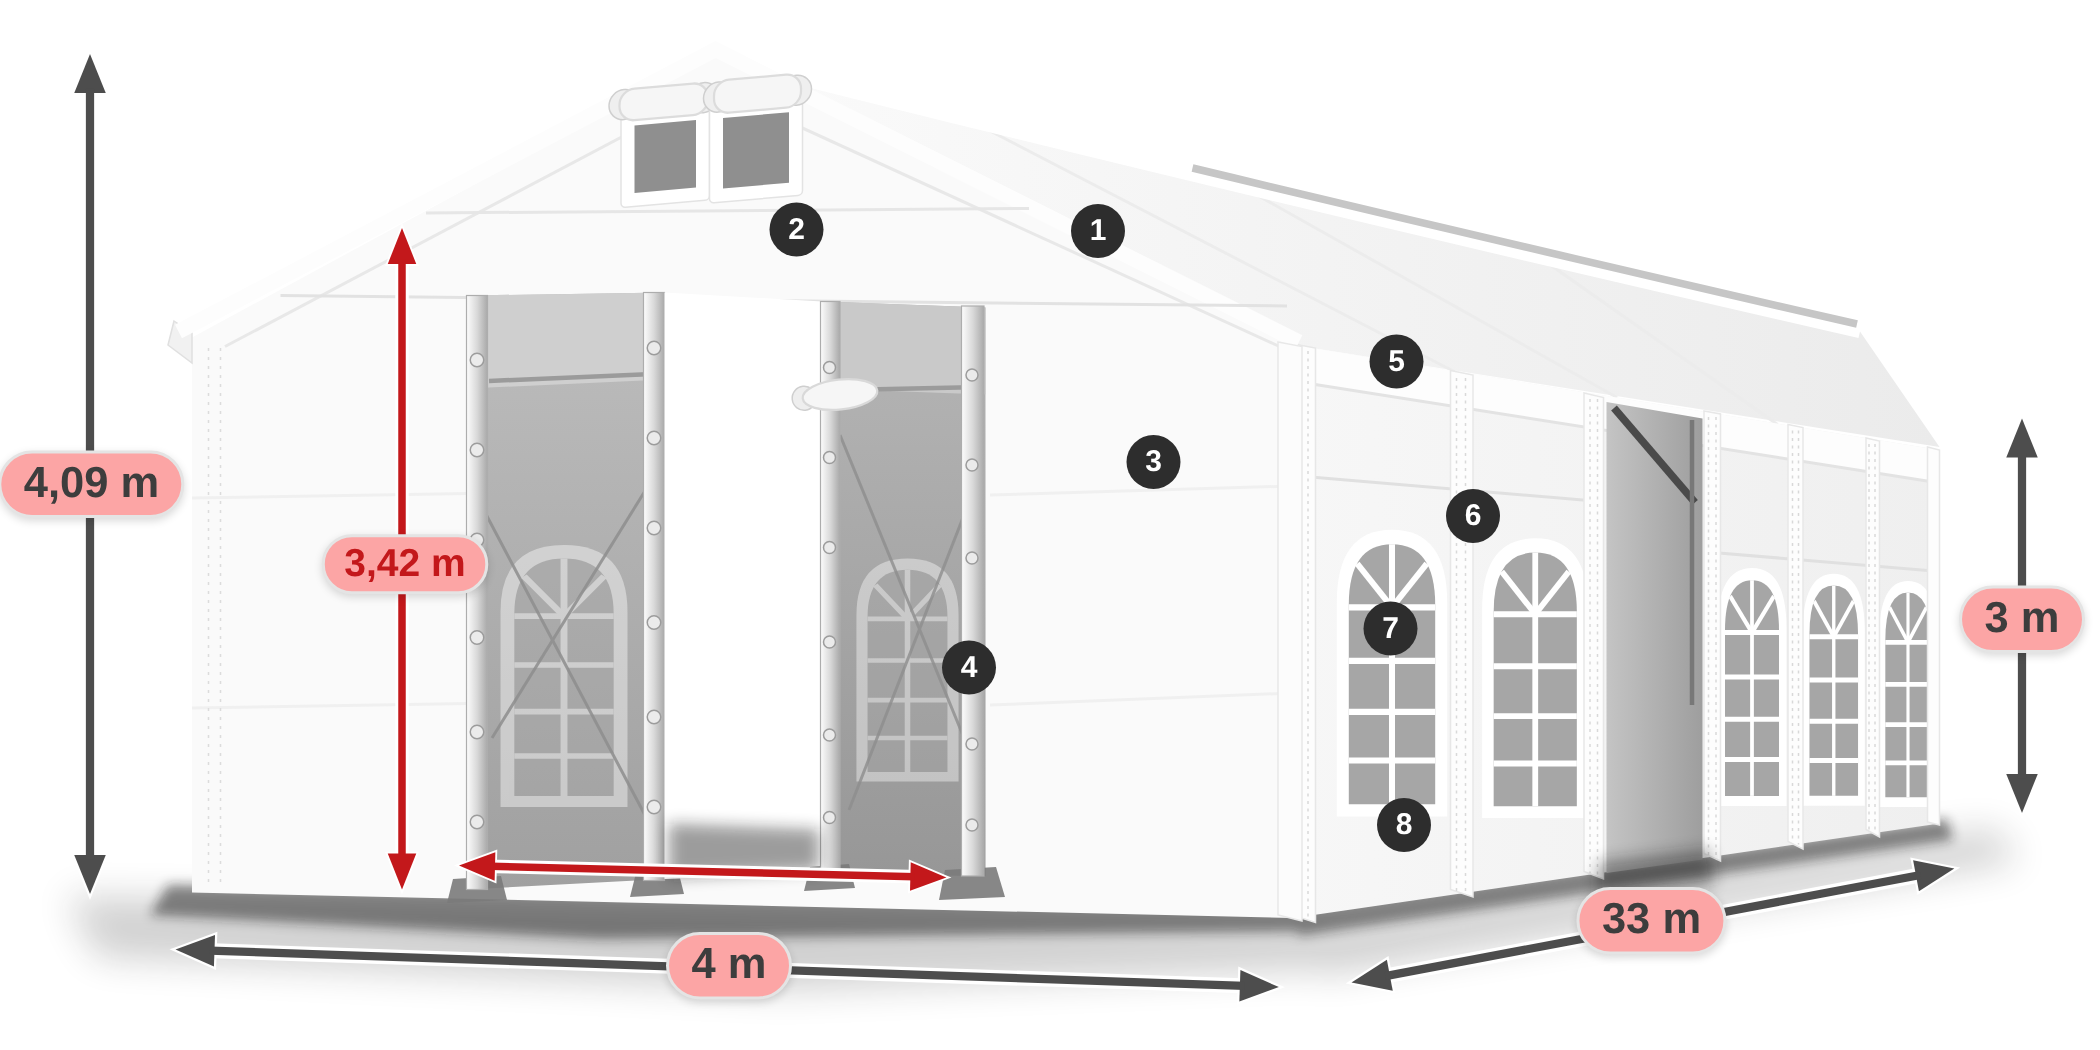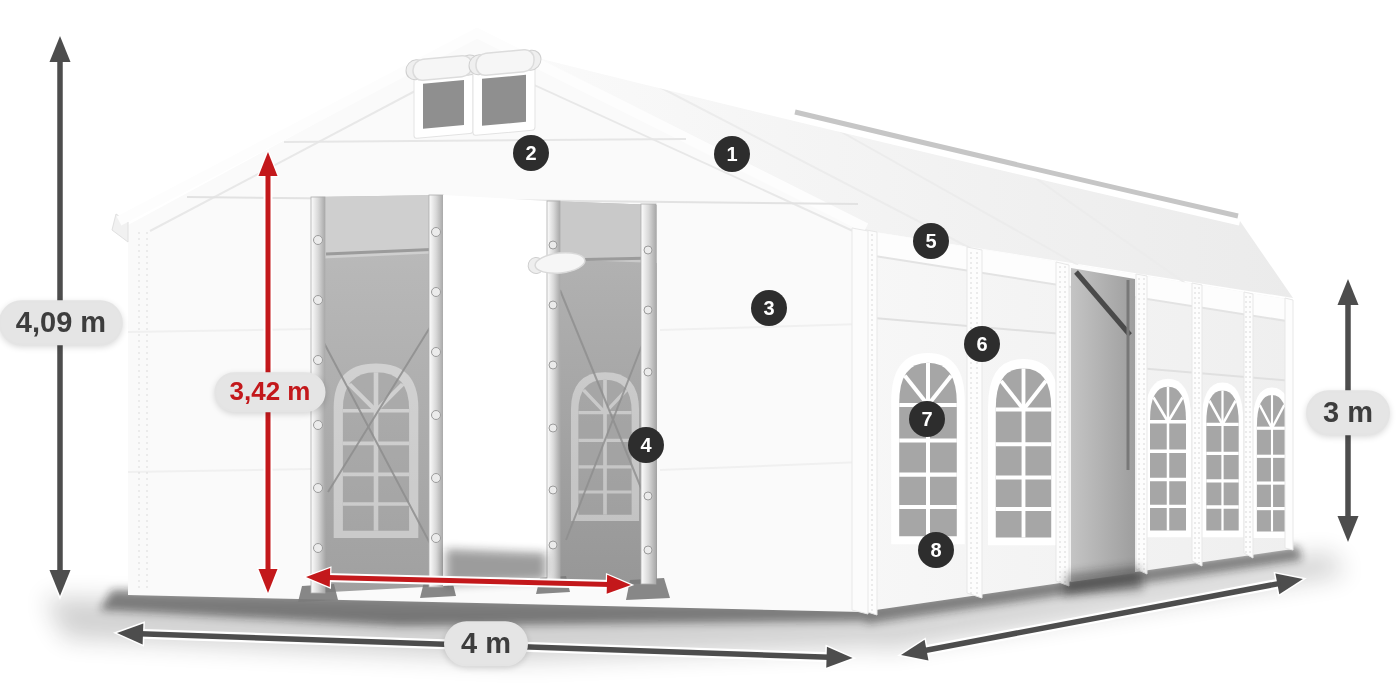--- a/index.html
+++ b/index.html
@@ -3,25 +3,25 @@
 <meta charset="utf-8">
 <style>
   html,body{margin:0;padding:0;background:#fff;}
   #stage{
     position:relative;width:1400px;height:700px;background:#ffffff;overflow:hidden;
     font-family:"Liberation Sans",sans-serif;
   }
   #stage svg{position:absolute;left:0;top:0;}
   .pill{
     position:absolute;transform:translate(-50%,-50%);
-    background:#e5e5e5;border:2px solid #e4e4e4;border-radius:24px;
+    background:#fca5a5;border:2px solid #e4e4e4;border-radius:24px;
     padding:3px 15px;font-weight:700;font-size:29px;line-height:1.22;
     color:#3d3d3d;box-shadow:0 2px 6px rgba(0,0,0,.15);white-space:nowrap;z-index:5;
   }
-  .pill.red{color:#c3181b;margin-top:16px;}
+  .pill.red{color:#c3181b;}
   .pill.sm{font-size:26px;padding:2px 13px;}
   .badge{
     position:absolute;transform:translate(-50%,-50%);
     width:36px;height:36px;border-radius:50%;background:#2d2d2d;color:#ffffff;
     display:flex;align-items:center;justify-content:center;
     font-weight:700;font-size:20px;z-index:4;
   }
 </style>
 </head>
 <body>
@@ -300,20 +300,21 @@
       <polygon points="0,0 26,-10.5 26,10.5" fill="#4d4d4d" stroke="#ffffff" stroke-width="3" style="paint-order:stroke"></polygon>
       <polygon points="263,0 237,-10.5 237,10.5" fill="#4d4d4d" stroke="#ffffff" stroke-width="3" style="paint-order:stroke"></polygon>
       <line x1="23" y1="0" x2="240" y2="0" stroke="#4d4d4d" stroke-width="5.5"></line>
     </g>
   </g>
 </svg>
 
 <div class="pill" style="left:61px;  top:323px;">4,09 m</div>
 <div class="pill red sm" style="left:270px; top:376px;">3,42 m</div>
 <div class="pill" style="left:486px; top:644px;">4 m</div>
+<div class="pill" style="left:1101px;top:614px;">33 m</div>
 <div class="pill" style="left:1348px;top:413px;">3 m</div>
 
 <div class="badge" style="left:732px;top:154px;">1</div>
 <div class="badge" style="left:531px;top:153px;">2</div>
 <div class="badge" style="left:769px;top:308px;">3</div>
 <div class="badge" style="left:646px;top:445px;">4</div>
 <div class="badge" style="left:931px;top:241px;">5</div>
 <div class="badge" style="left:982px;top:344px;">6</div>
 <div class="badge" style="left:927px;top:419px;">7</div>
 <div class="badge" style="left:936px;top:550px;">8</div>

